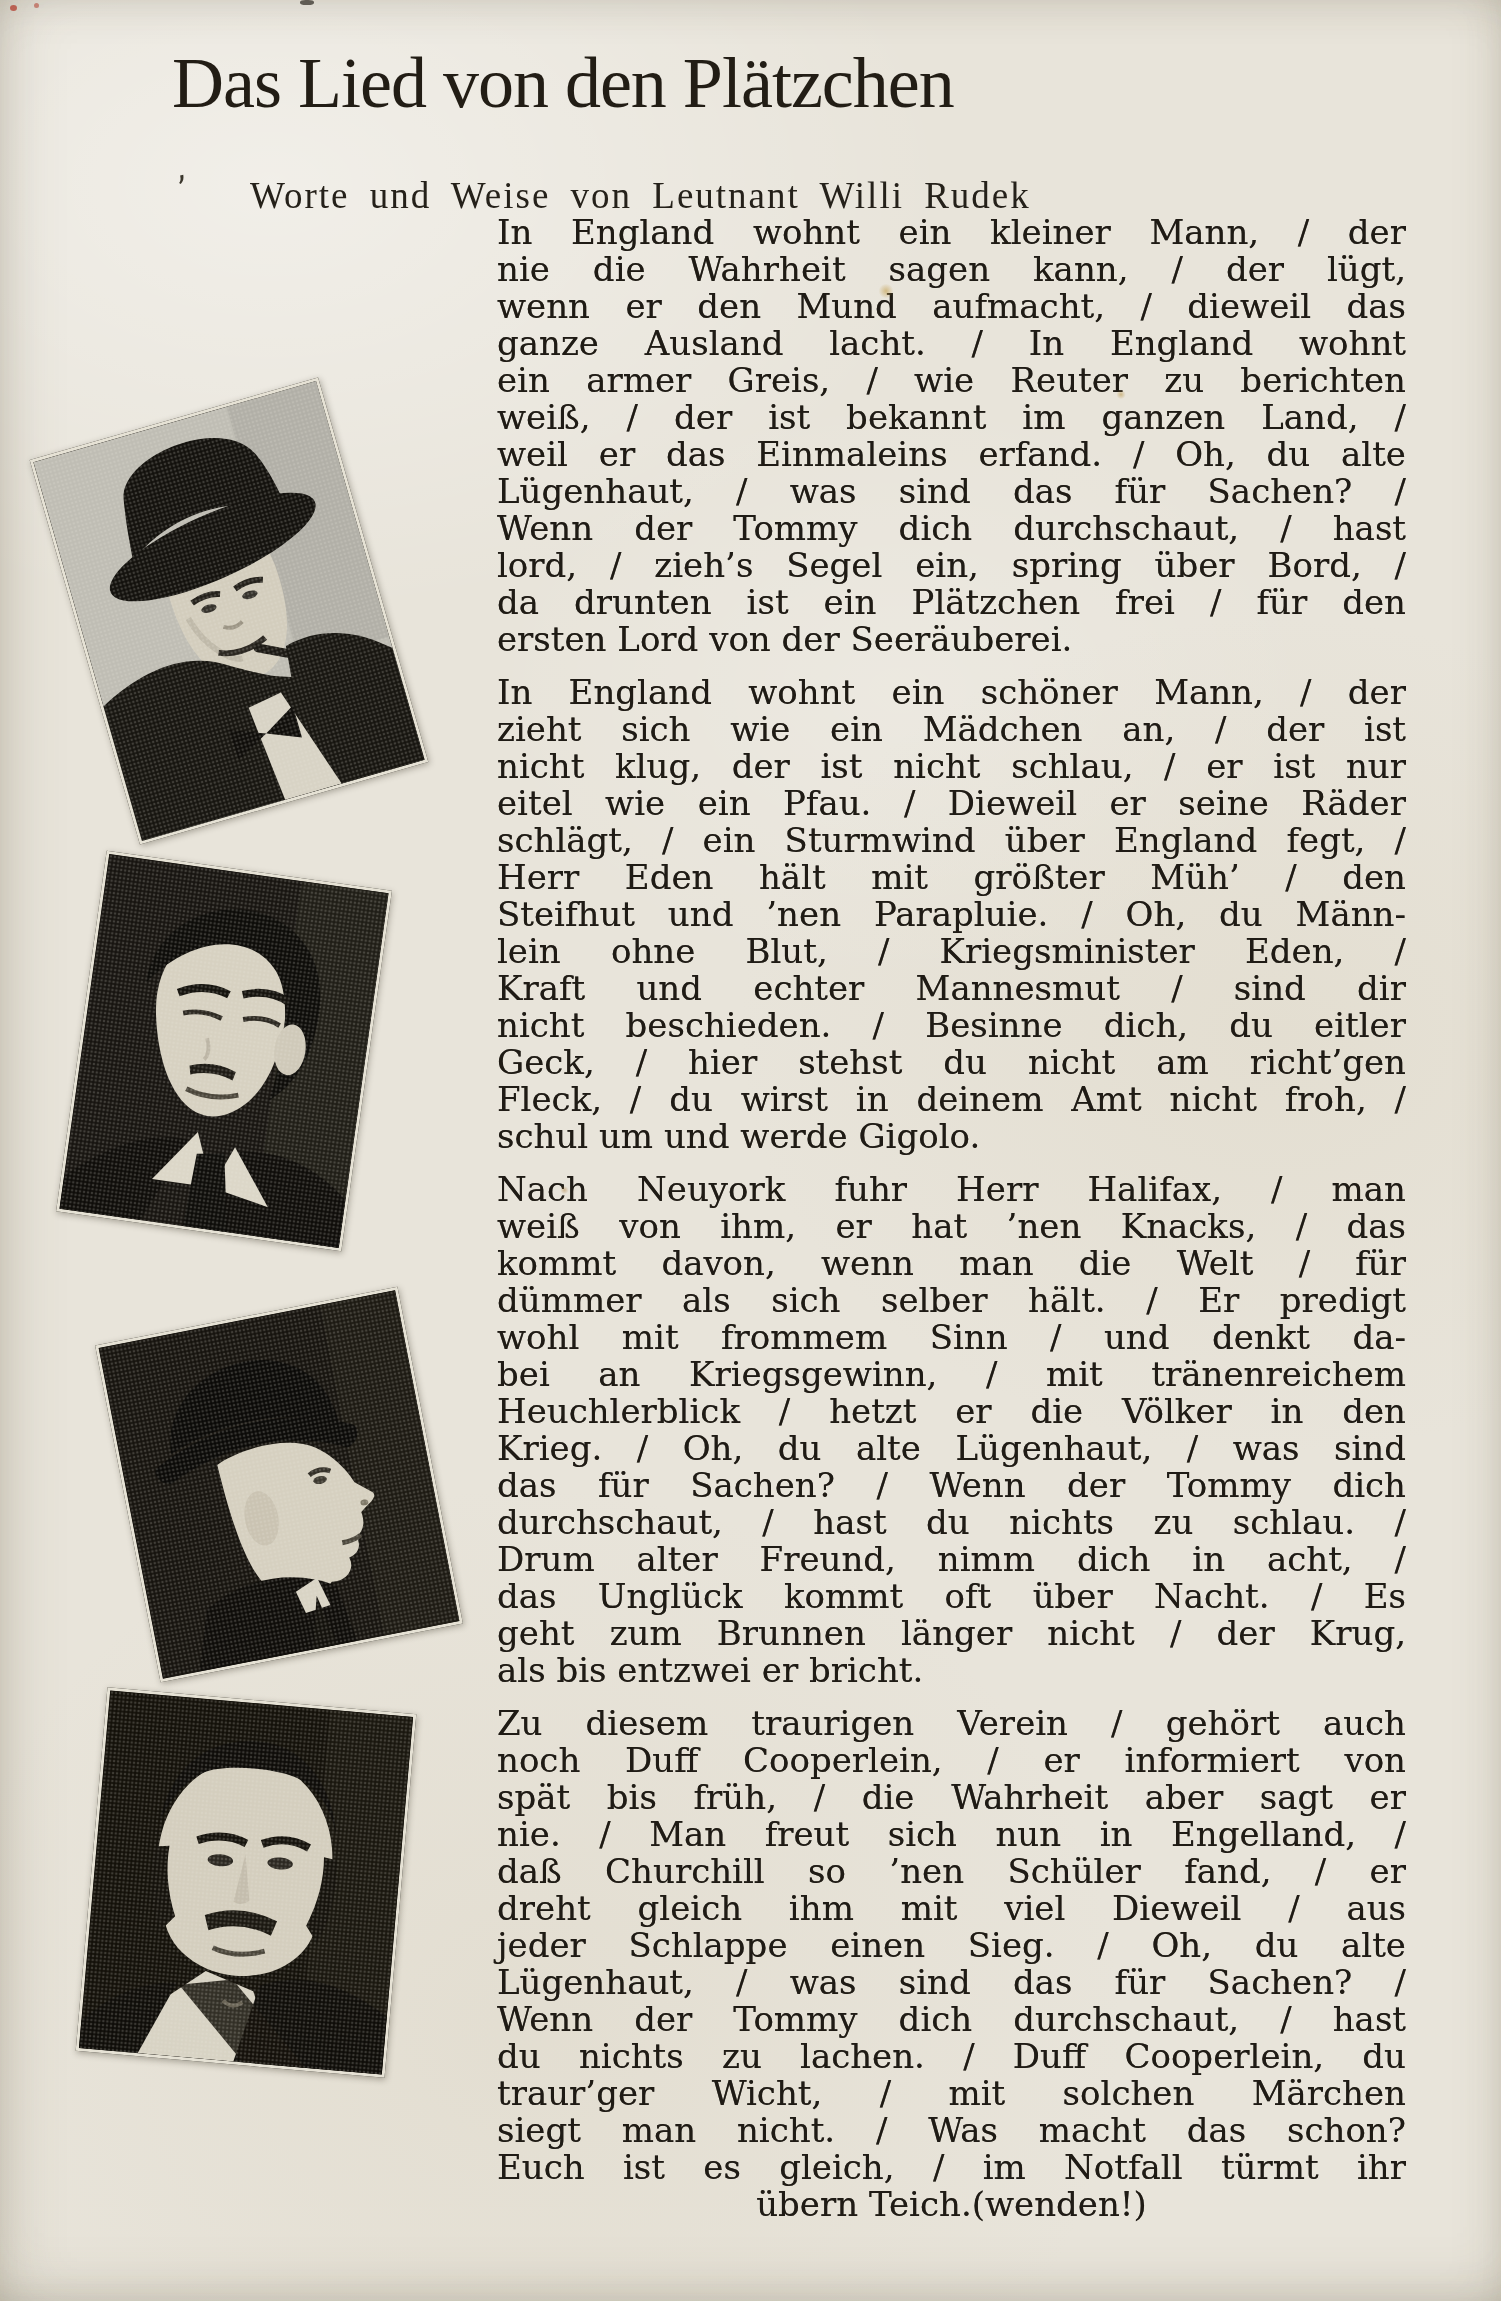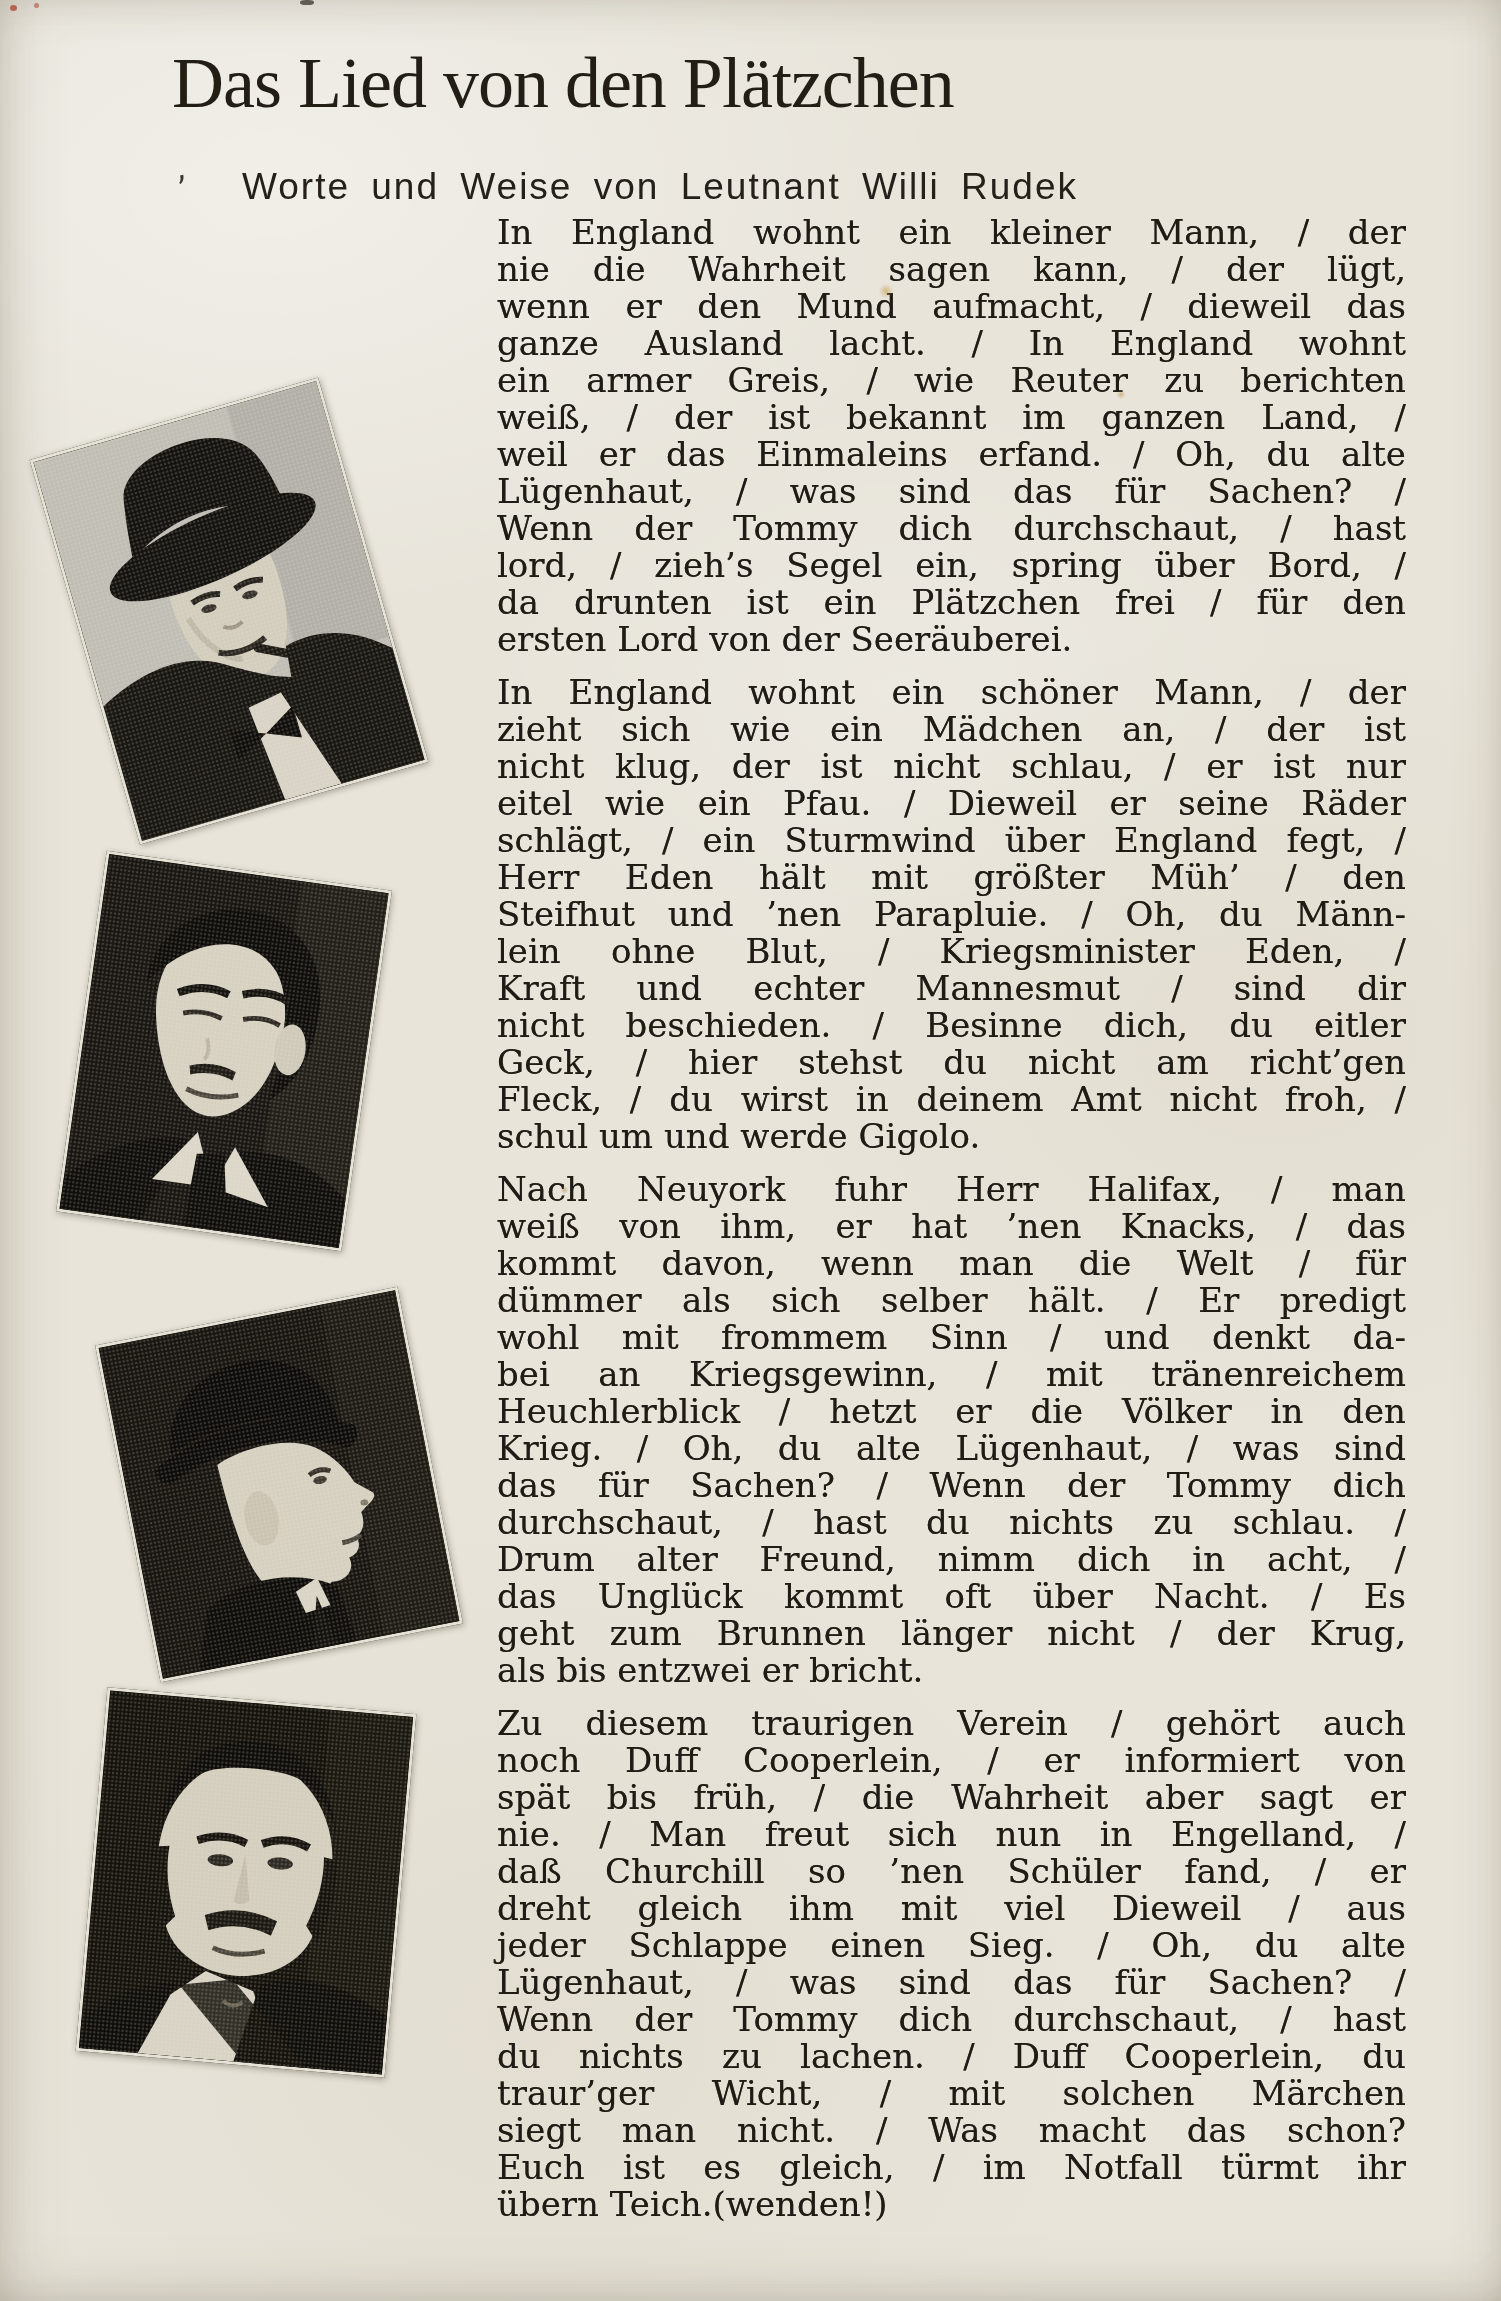--- a/index.html
+++ b/index.html
@@ -29,42 +29,42 @@
   .title{
     position:absolute;left:172px;top:42px;margin:0;
     font-family:"Liberation Serif", serif;
     font-weight:400;
     font-size:72px;
     letter-spacing:-1px;
     color:#221d15;
     white-space:nowrap;
   }
   .subtitle{
-    position:absolute;left:238px;top:162px;margin:4px;
-    font-family:Liberation Sans, sans-serif;
+    position:absolute;left:238px;top:162px;margin:12px;
+    font-family:Liberation Serif, serif;
     font-weight:400;
     font-size:37px;
     letter-spacing:2px;
     word-spacing:9px;
     color:#25211a;
     white-space:nowrap;
   }
   .lyrics{
     position:absolute;left:497px;top:214px;width:916px;
     font-size:34px;line-height:37px;
   }
   .stanza{margin:0 7px 16px 0;}
   .line{
     text-align:justify;
     text-align-last:justify;
     white-space:normal;
     text-shadow:0 0 0.5px rgba(32,27,20,0.65);
   }
   .line.last{text-align-last:left;}
-  .line.split{display:flex;justify-content:flex-start;text-align:left;}
+  .line.split{display:flex;justify-content:center;text-align:left;}
   .photo{
     position:absolute;
     box-sizing:border-box;
     border:3px solid #e6e2d5;
     box-shadow:1px 2px 6px rgba(50,44,30,0.35);
     background:#15120d;
   }
   .photo svg{display:block;width:100%;height:100%;}
   .ht{
     position:absolute;inset:0;

